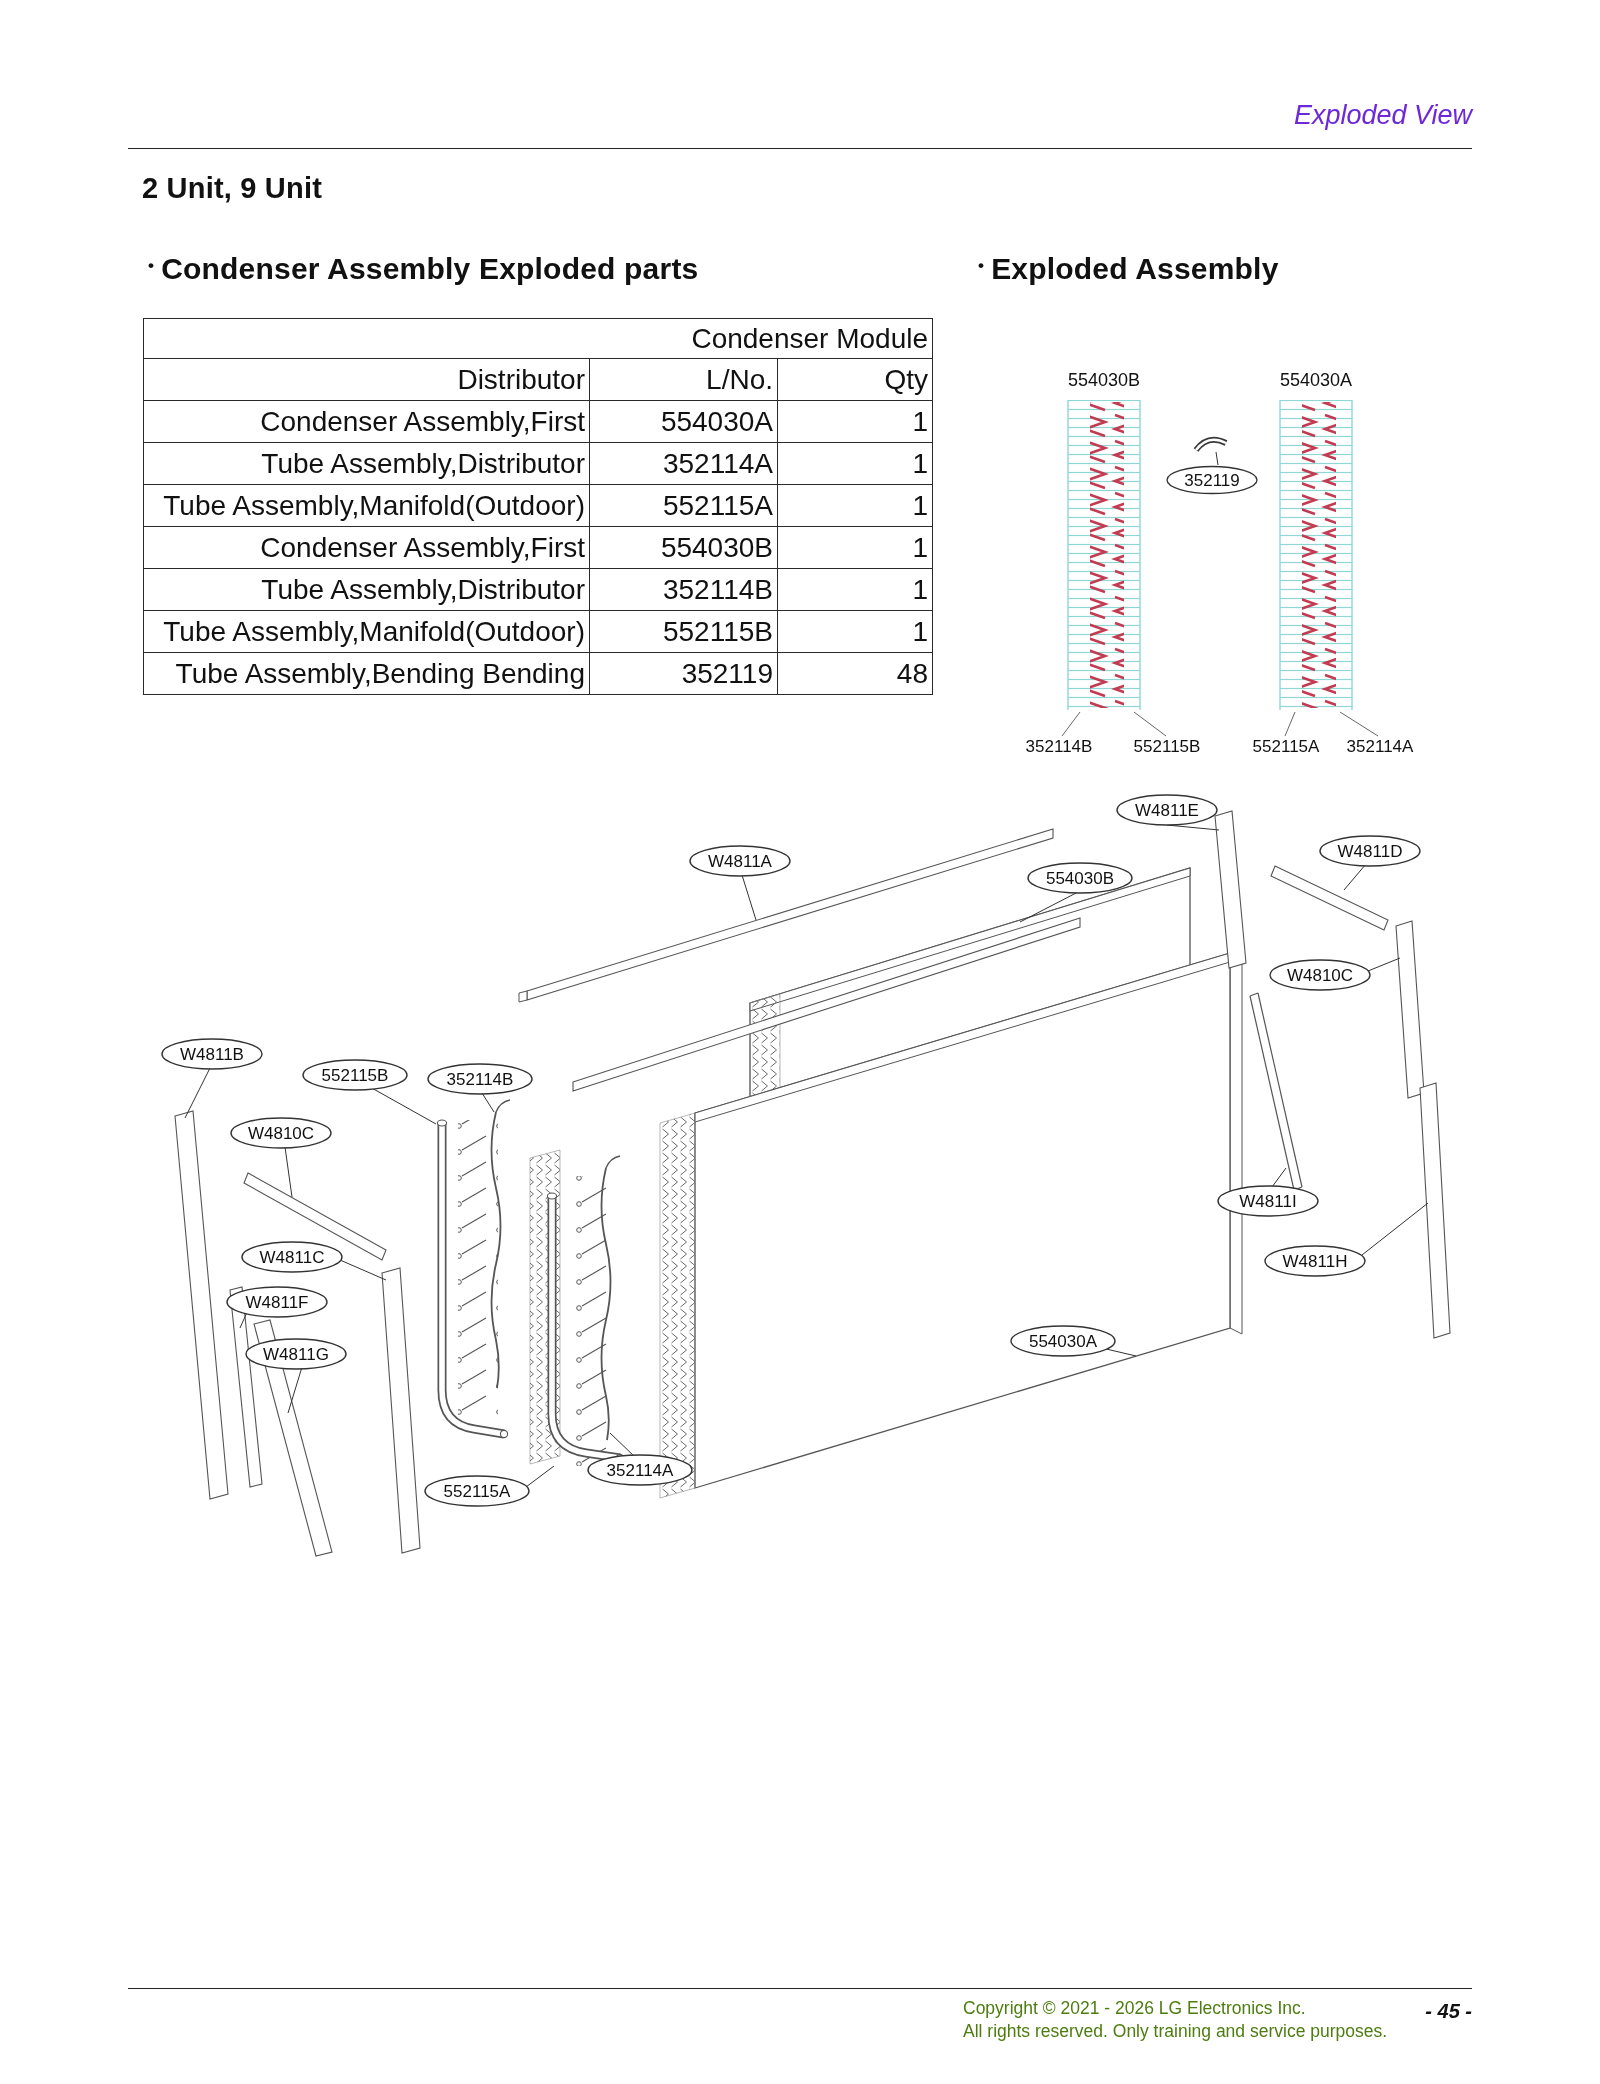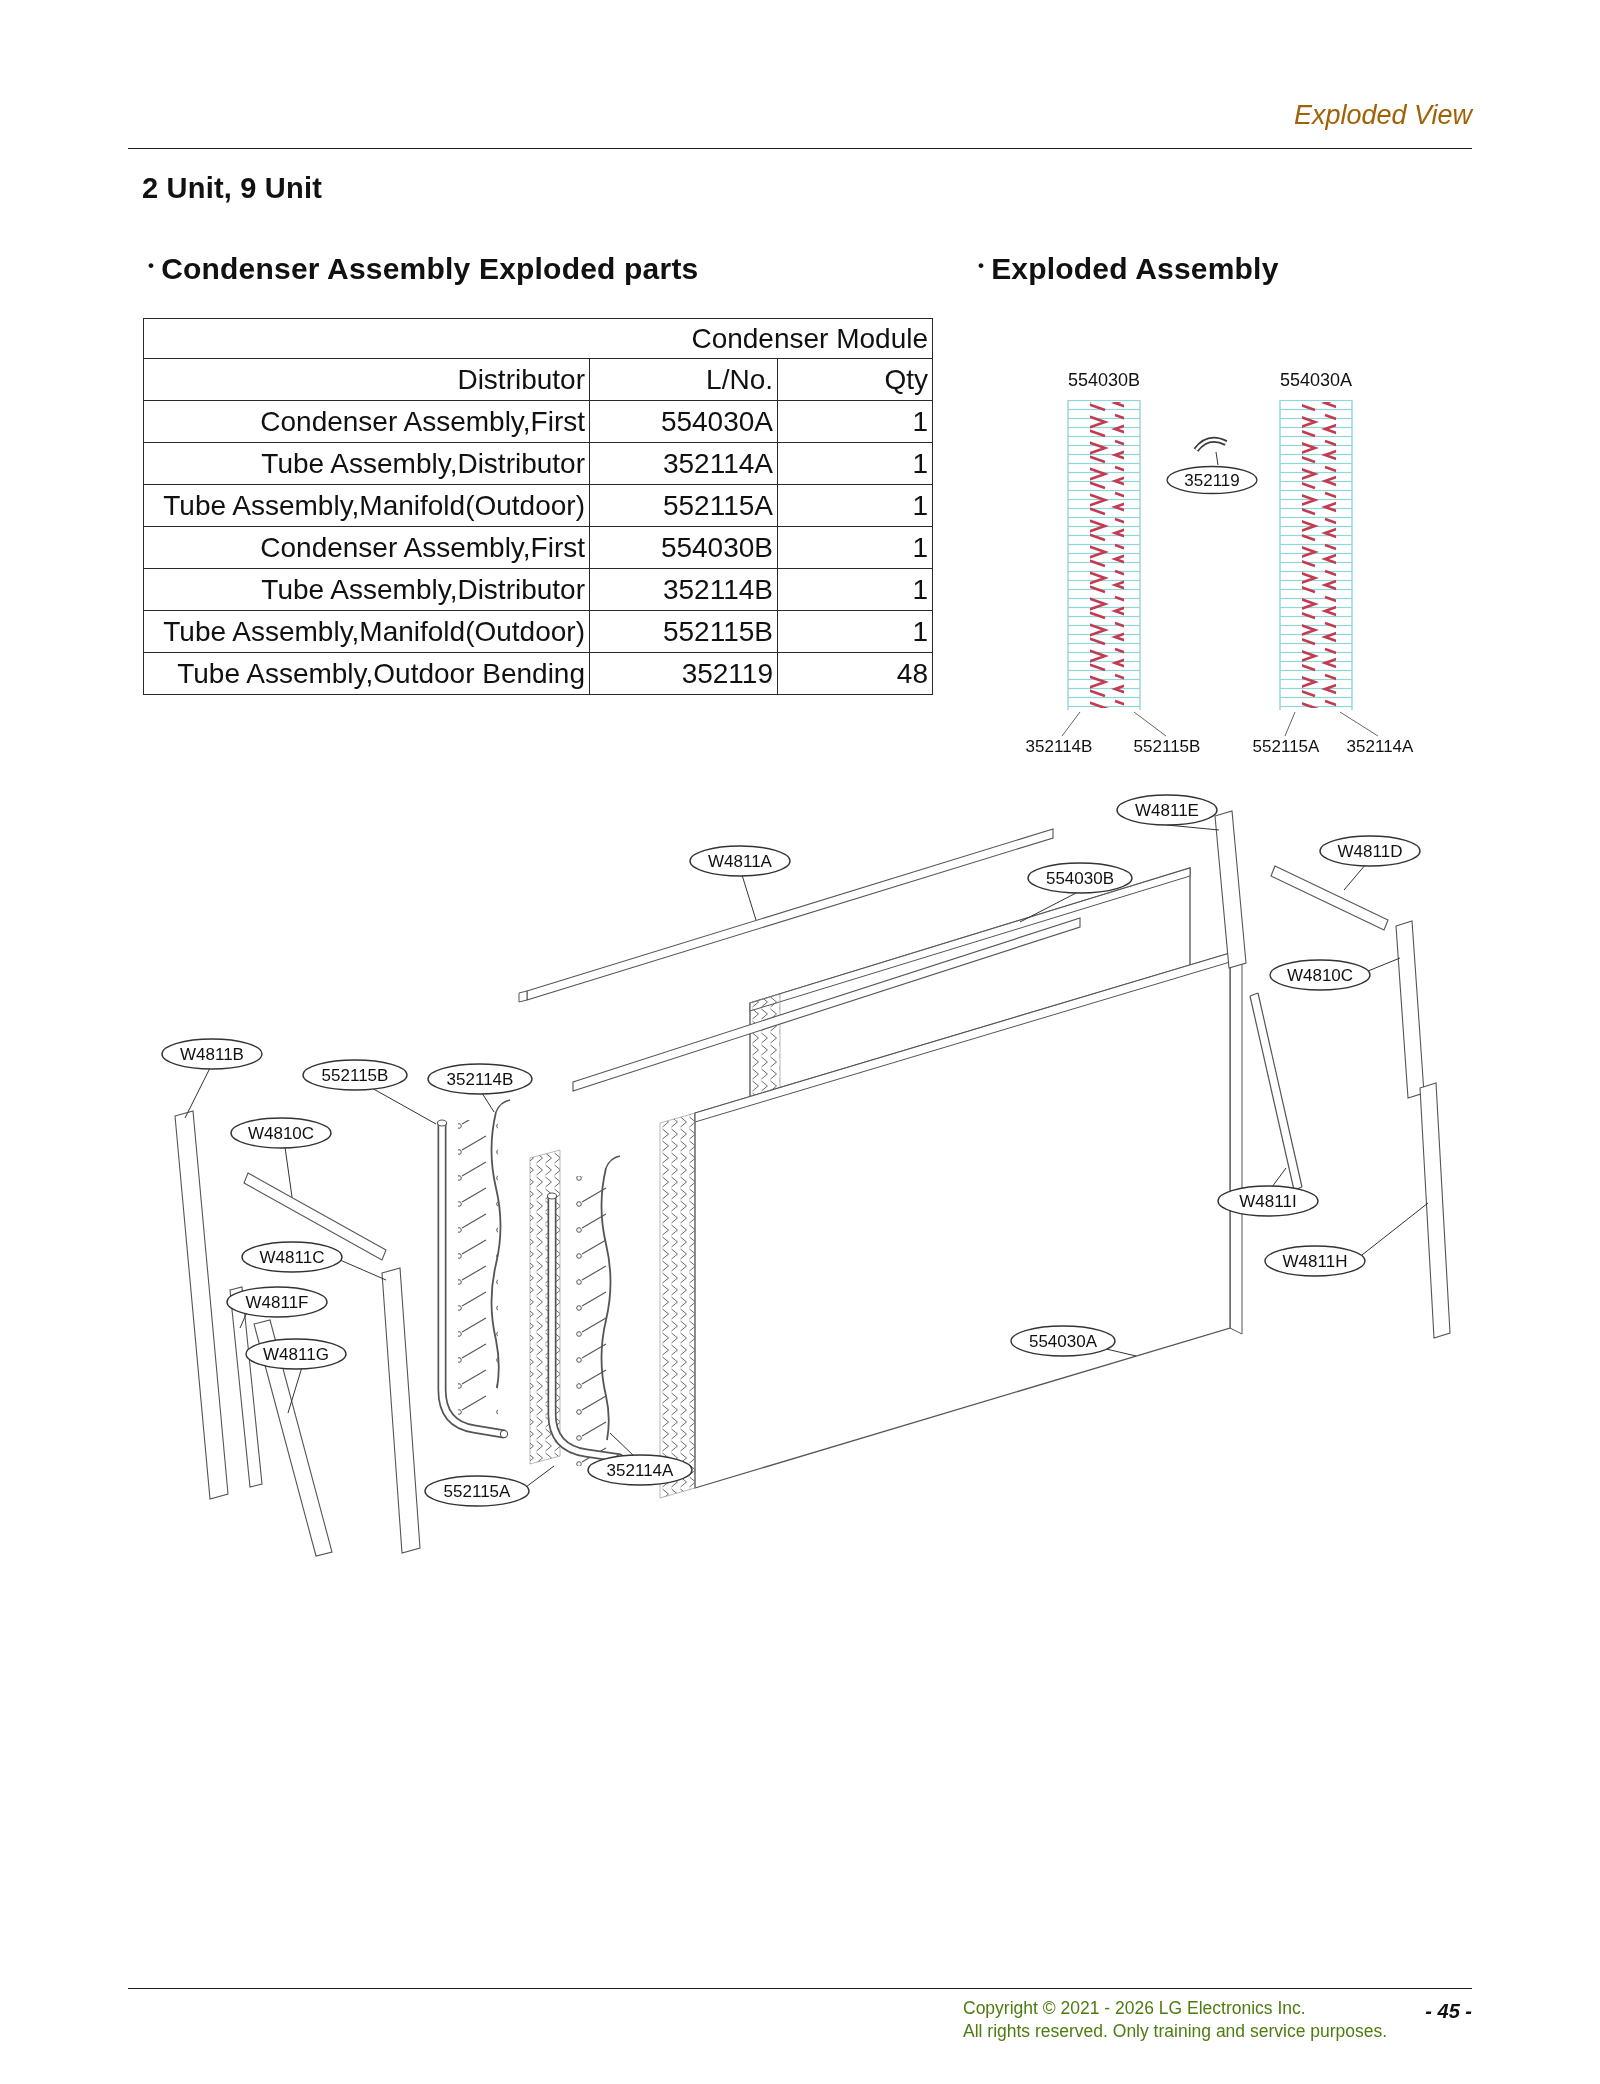--- a/index.html
+++ b/index.html
@@ -2,21 +2,21 @@
 <html><head>
 <meta charset="utf-8">
 <style>
   html,body{margin:0;padding:0;}
   body{
     width:1600px;height:2084px;background:#ffffff;position:relative;
     font-family:"Liberation Sans",sans-serif;color:#111;
     -webkit-font-smoothing:antialiased;
   }
   .abs{position:absolute;}
-  .header-title{right:128px;top:100px;font-size:27px;font-style:italic;color:#a16207;}
+  .header-title{right:128px;top:100px;font-size:27px;font-style:italic;color:#6d28d9;}
   .rule{left:128px;width:1344px;border-top:1.6px solid #222;height:0;}
   .rule.top{top:148px;}
   .rule.bottom{top:1988px;}
   .unit-title{left:142px;top:172px;font-size:29px;font-weight:bold;letter-spacing:0.2px;}
   .sec-head{font-size:30px;font-weight:bold;display:flex;align-items:flex-start;gap:7px;letter-spacing:0.2px;}
   .sec-head .bullet{font-size:17px;line-height:1;margin-top:5px;}
   .sec-head.left{left:148px;top:252px;}
   .sec-head.right{left:978px;top:252px;}
   table.parts{
     left:143px;top:318px;width:789px;position:absolute;
@@ -95,21 +95,21 @@
       <td>Tube Assembly,Distributor</td>
       <td>352114B</td>
       <td>1</td>
     </tr>
     <tr>
       <td>Tube Assembly,Manifold(Outdoor)</td>
       <td>552115B</td>
       <td>1</td>
     </tr>
     <tr>
-      <td>Tube Assembly,Outdoor Bending</td>
+      <td>Tube Assembly,Bending Bending</td>
       <td>352119</td>
       <td>48</td>
     </tr>
   </tbody>
 </table>
 
 <svg class="abs" style="left:990px;top:360px;" width="480" height="410" viewBox="0 0 480 410">
   <defs>
     <pattern id="cyanlines" width="14" height="9" patternUnits="userSpaceOnUse">
       <line x1="0" y1="4.5" x2="14" y2="4.5" stroke="#8fd6d6" stroke-width="1.2"></line>

